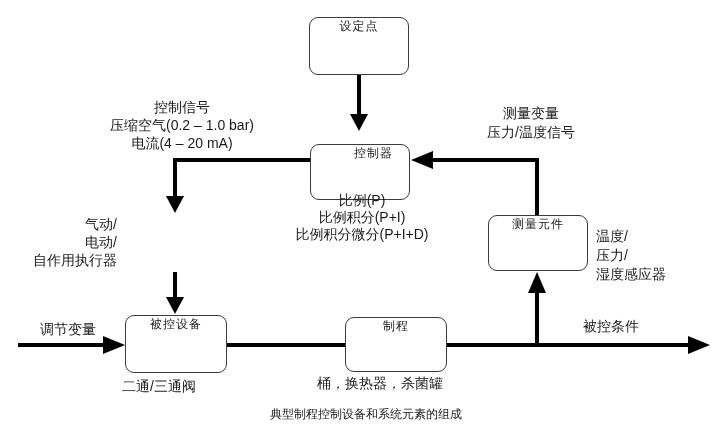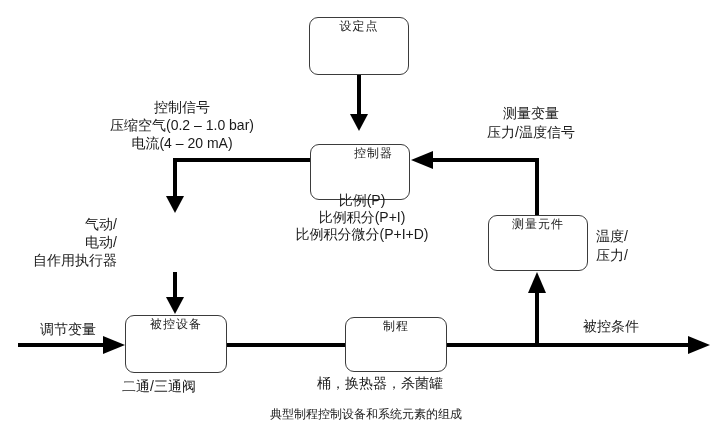--- a/index.html
+++ b/index.html
@@ -135,20 +135,21 @@
 
   <div class="lbl" id="lbl-actuator">
     <div>气动/</div>
     <div>电动/</div>
     <div>自作用执行器</div>
   </div>
 
   <div class="lbl" id="lbl-sensor">
     <div>温度/</div>
     <div>压力/</div>
+    <div>湿度感应器</div>
   </div>
 
   <div class="lbl" id="lbl-manipulated-variable">调节变量</div>
   <div class="lbl" id="lbl-valve-note">二通/三通阀</div>
   <div class="lbl" id="lbl-process-note">桶，换热器，杀菌罐</div>
   <div class="lbl" id="lbl-controlled-condition">被控条件</div>
 
   <div class="lbl" id="lbl-caption">典型制程控制设备和系统元素的组成</div>
 </div>
 

